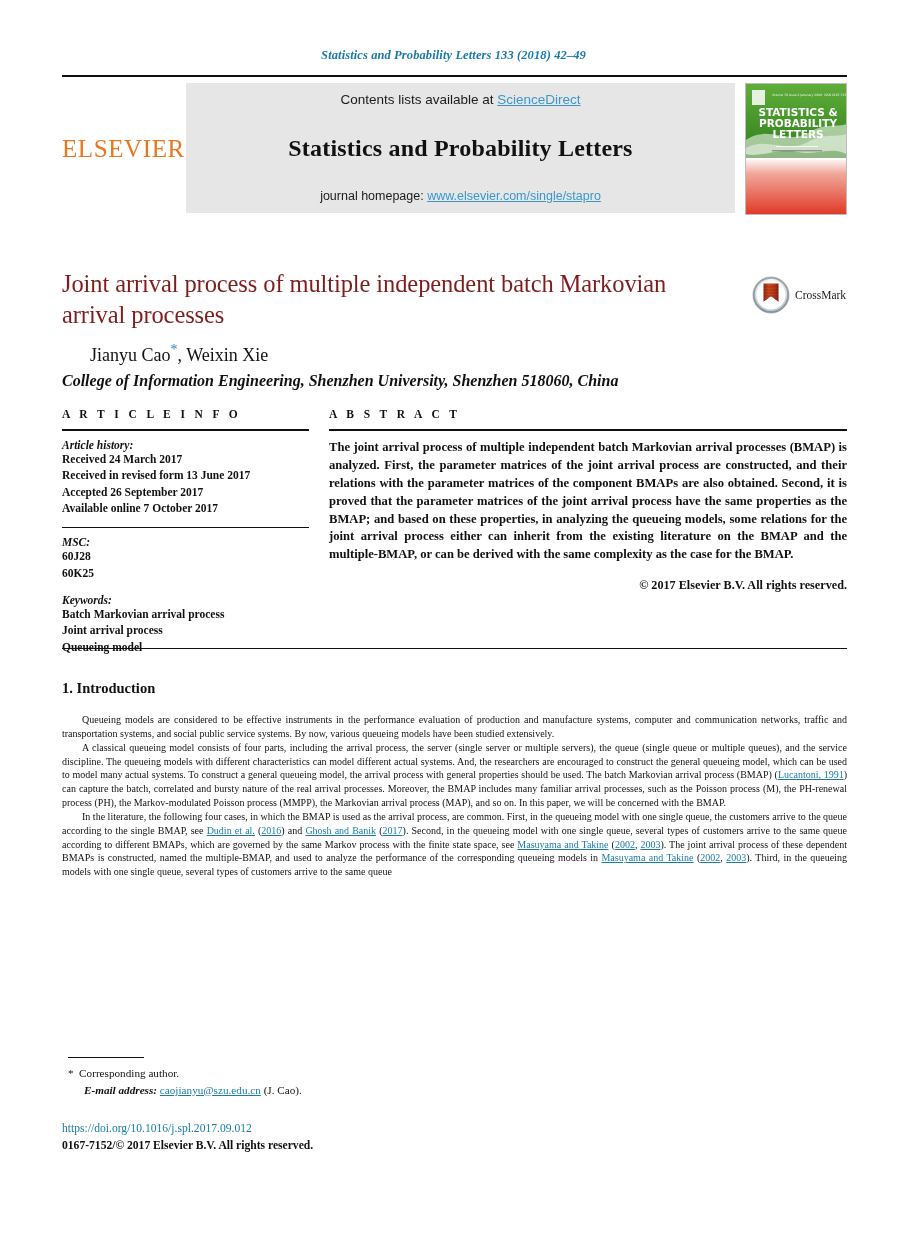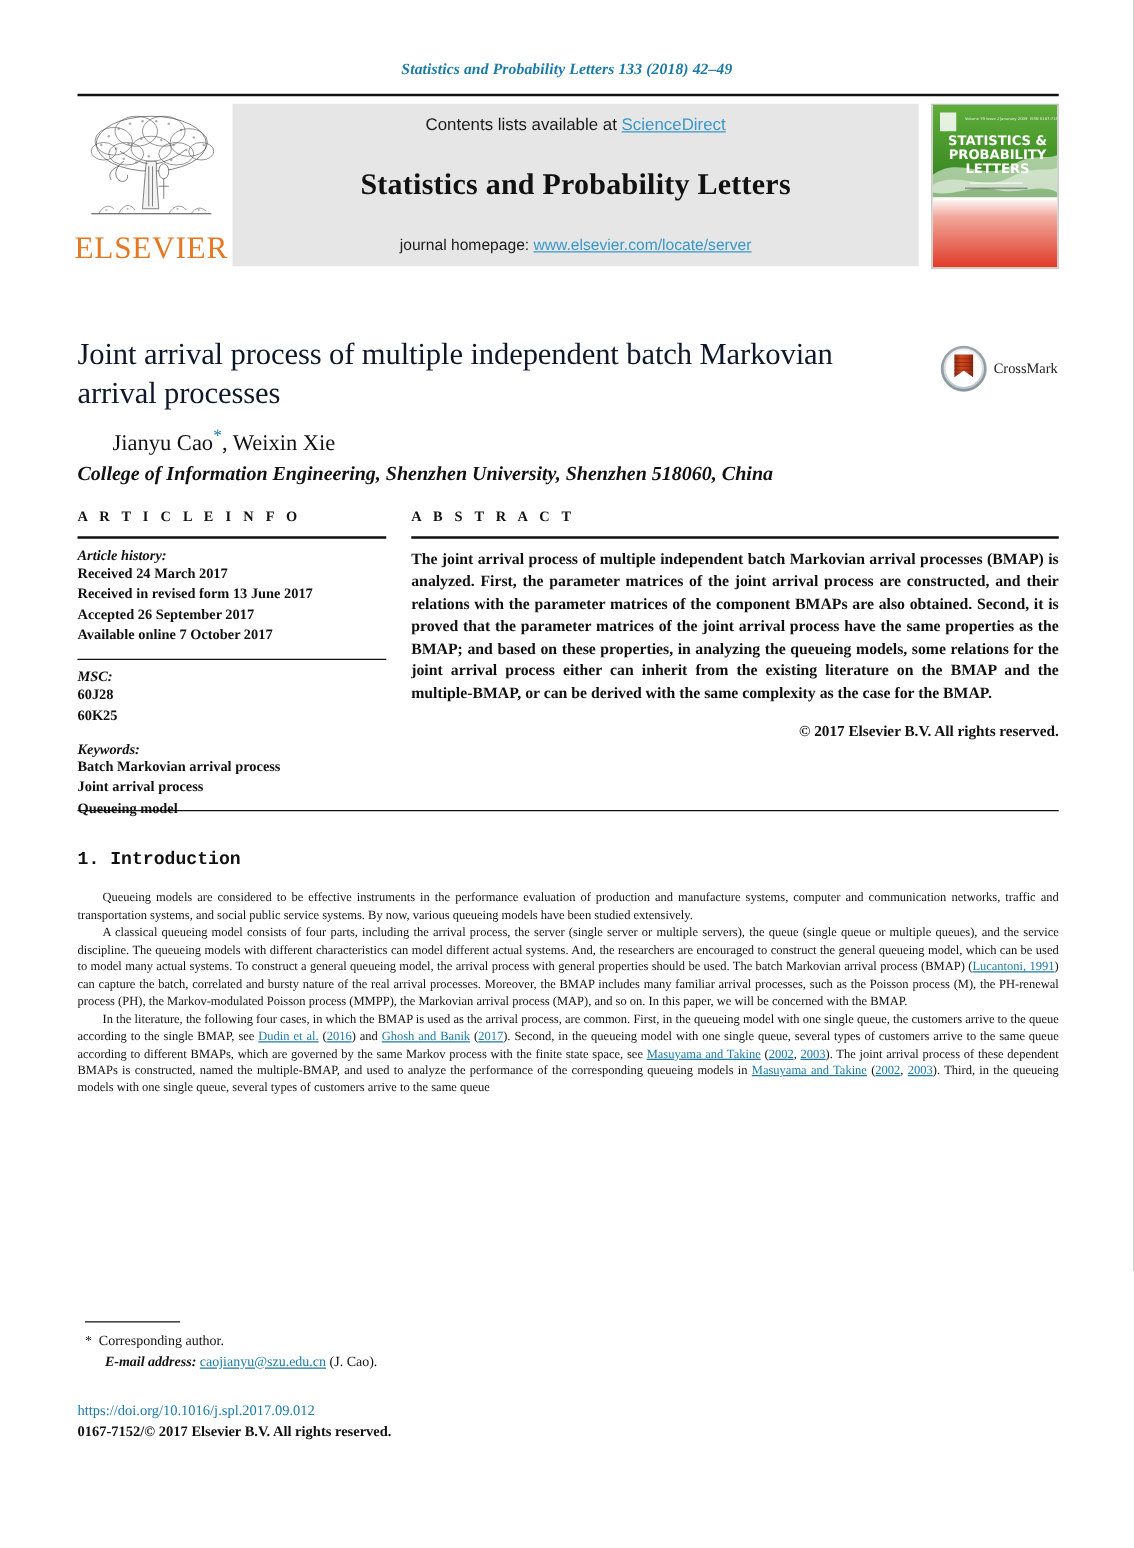--- a/index.html
+++ b/index.html
@@ -49,21 +49,21 @@
     display: flex;
     flex-direction: row;
     align-items: stretch;
     height: 130px;
     margin-top: 6px;
   }
   .elsevier-logo {
     width: 118px;
     flex: 0 0 118px;
     display: flex;
-    flex-direction: column;
+    flex-direction: row;
     justify-content: space-between;
     align-items: center;
     padding-top: 2px;
   }
   .elsevier-tree {
     width: 104px;
     height: 100px;
   }
   .elsevier-word {
     font-family: "Liberation Serif", serif;
@@ -118,21 +118,21 @@
   .title-block {
     position: absolute;
     left: 62px;
     top: 268px;
     width: 660px;
   }
   .art-title {
     font-family: "Liberation Serif", serif;
     font-size: 24.5px;
     line-height: 1.27;
-    color: #0f172a;
+    color: #7f1d1d;
     font-weight: normal;
     margin: 0;
     letter-spacing: -0.1px;
   }
   .authors {
     font-family: "Liberation Serif", serif;
     font-size: 18px;
     margin-top: 12px;
     color: #111;
     margin-left: 28px;
@@ -231,21 +231,21 @@
     width: 785px;
     border-top: 1px solid #111;
   }
   .body {
     position: absolute;
     left: 62px;
     top: 680px;
     width: 785px;
   }
   .h2 {
-    font-family: Liberation Mono, monospace;
+    font-family: Liberation Serif, serif;
     font-weight: bold;
     font-size: 14.5px;
     margin: 0 0 16px 0;
     color: #111;
   }
   .para {
     font-family: "Liberation Serif", serif;
     font-size: 10px;
     line-height: 1.385;
     text-align: justify;
@@ -378,21 +378,21 @@
         </svg>
         <div class="elsevier-word">ELSEVIER</div>
       </div>
 
       <div class="masthead-center">
         <div class="contents-line">
           <span>Contents lists available at </span><a class="link" href="#">ScienceDirect</a>
         </div>
         <div class="journal-title">Statistics and Probability Letters</div>
         <div class="homepage-line">
-          <span>journal homepage: </span><a class="link" href="#">www.elsevier.com/locate/server</a>
+          <span>journal homepage: </span><a class="link" href="#">www.elsevier.com/single/stapro</a>
         </div>
       </div>
 
       <div class="cover-thumb">
         <svg class="cover-inner" viewBox="0 0 100 130" preserveAspectRatio="none">
           <defs>
             <linearGradient id="gTop" x1="0" y1="0" x2="0" y2="1">
               <stop offset="0%" stop-color="#5fae3a"></stop>
               <stop offset="100%" stop-color="#2f7d1c"></stop>
             </linearGradient>

